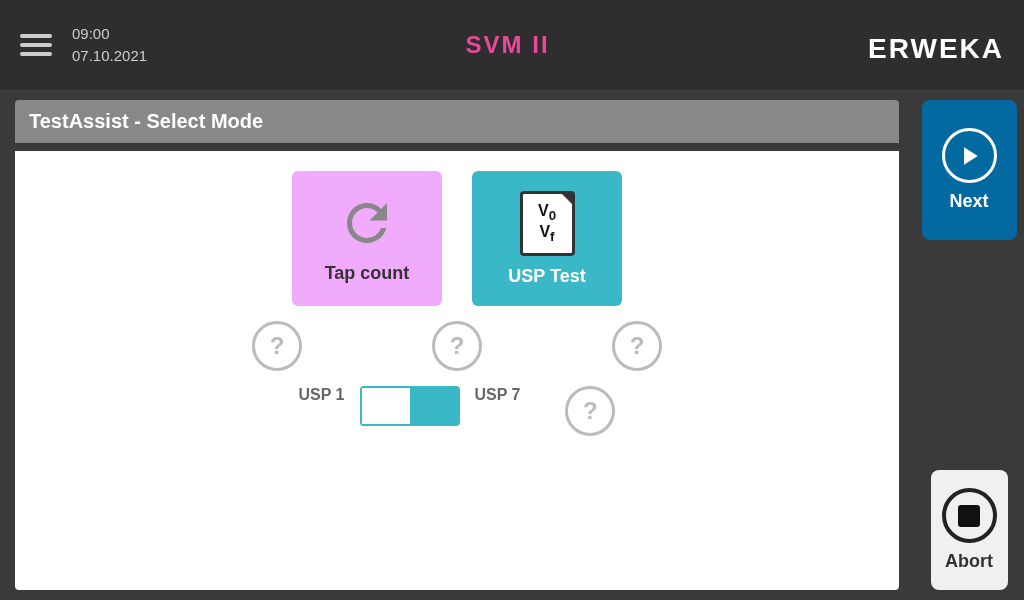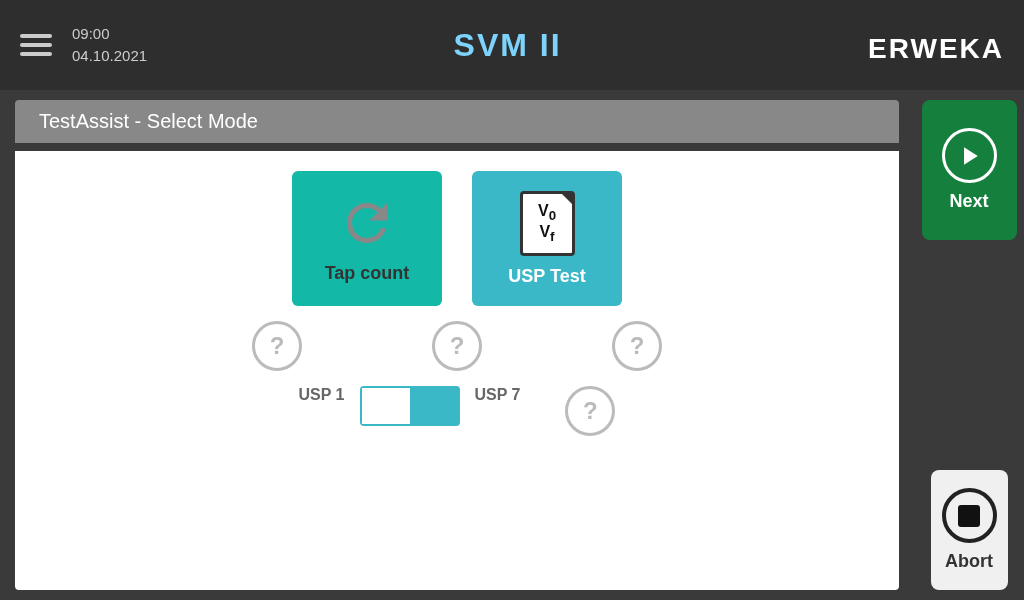--- a/index.html
+++ b/index.html
@@ -37,22 +37,22 @@
       border-radius: 2px;
     }
     .header-time {
       color: #ccc;
       font-size: 15px;
       line-height: 1.5;
     }
     .header-title {
       flex: 1;
       text-align: center;
-      color: #7dd3fc;
-      font-size: 32px;
+      color: #ec4899;
+      font-size: 24px;
       font-weight: bold;
       letter-spacing: 2px;
     }
 
     
     .main-area {
       display: flex;
       flex: 1;
       gap: 0;
     }
@@ -63,22 +63,22 @@
       display: flex;
       flex-direction: column;
       padding: 10px 15px;
       gap: 8px;
     }
 
     .panel-title {
       background: #888;
       color: #fff;
       font-size: 20px;
-      font-weight: normal;
-      padding: 10px 24px;
+      font-weight: bold;
+      padding: 10px 14px;
       border-radius: 4px 4px 0 0;
     }
 
     .panel-body {
       background: #fff;
       flex: 1;
       border-radius: 0 0 4px 4px;
       padding: 20px;
       display: flex;
       flex-direction: column;
@@ -100,21 +100,21 @@
       border-radius: 6px;
       display: flex;
       flex-direction: column;
       align-items: center;
       justify-content: center;
       cursor: pointer;
       border: none;
       gap: 10px;
     }
     .mode-btn.inactive {
-      background: #14b8a6;
+      background: #f0abfc;
       align-items: center;
     }
     .mode-btn.active {
       background: #3ab8c8;
     }
     .mode-btn .btn-label {
       font-size: 18px;
       font-weight: bold;
       color: #333;
     }
@@ -247,21 +247,21 @@
       flex-direction: column;
       align-items: center;
       padding: 10px 10px;
       gap: 10px;
       flex-shrink: 0;
     }
 
     .next-btn {
       width: 95px;
       height: 140px;
-      background: #15803d;
+      background: #0369a1;
       border-radius: 8px;
       display: flex;
       flex-direction: column;
       align-items: center;
       justify-content: center;
       cursor: pointer;
       border: none;
       gap: 8px;
     }
     .next-btn .btn-label {
@@ -332,21 +332,21 @@
 <body>
 
 <div class="header">
   <div class="hamburger-icon">
     <span></span>
     <span></span>
     <span></span>
   </div>
   <div class="header-time">
     <div>09:00</div>
-    <div>04.10.2021</div>
+    <div>07.10.2021</div>
   </div>
   <div class="header-title">SVM II</div>
   <div class="erweka-logo">ERWEKA</div>
 </div>
 
 <div class="main-area">
 
   <div class="content-panel">
     <div class="panel-title">TestAssist - Select Mode</div>
     <div class="panel-body">

